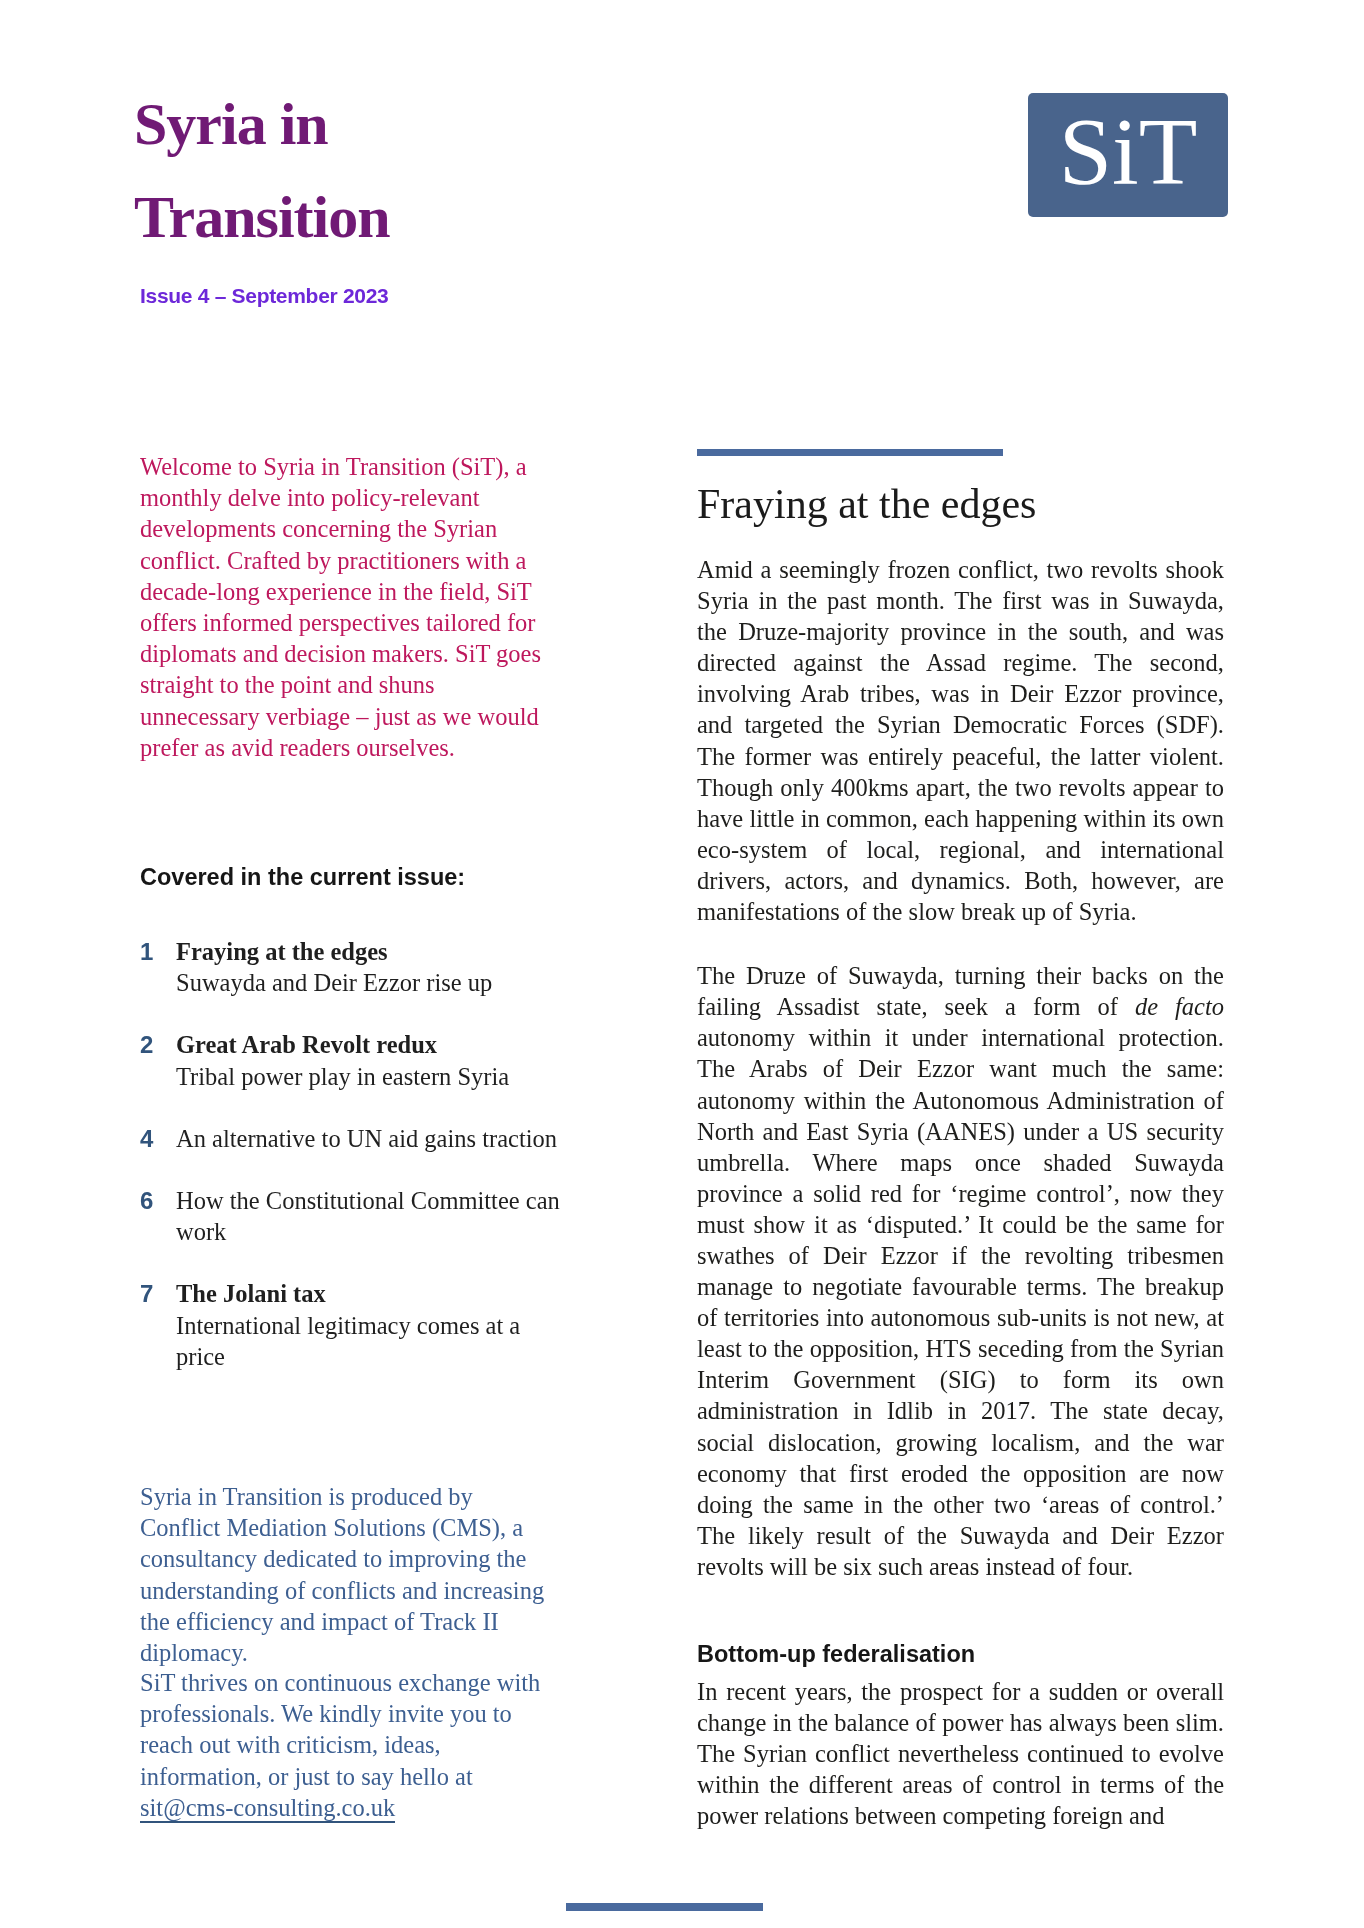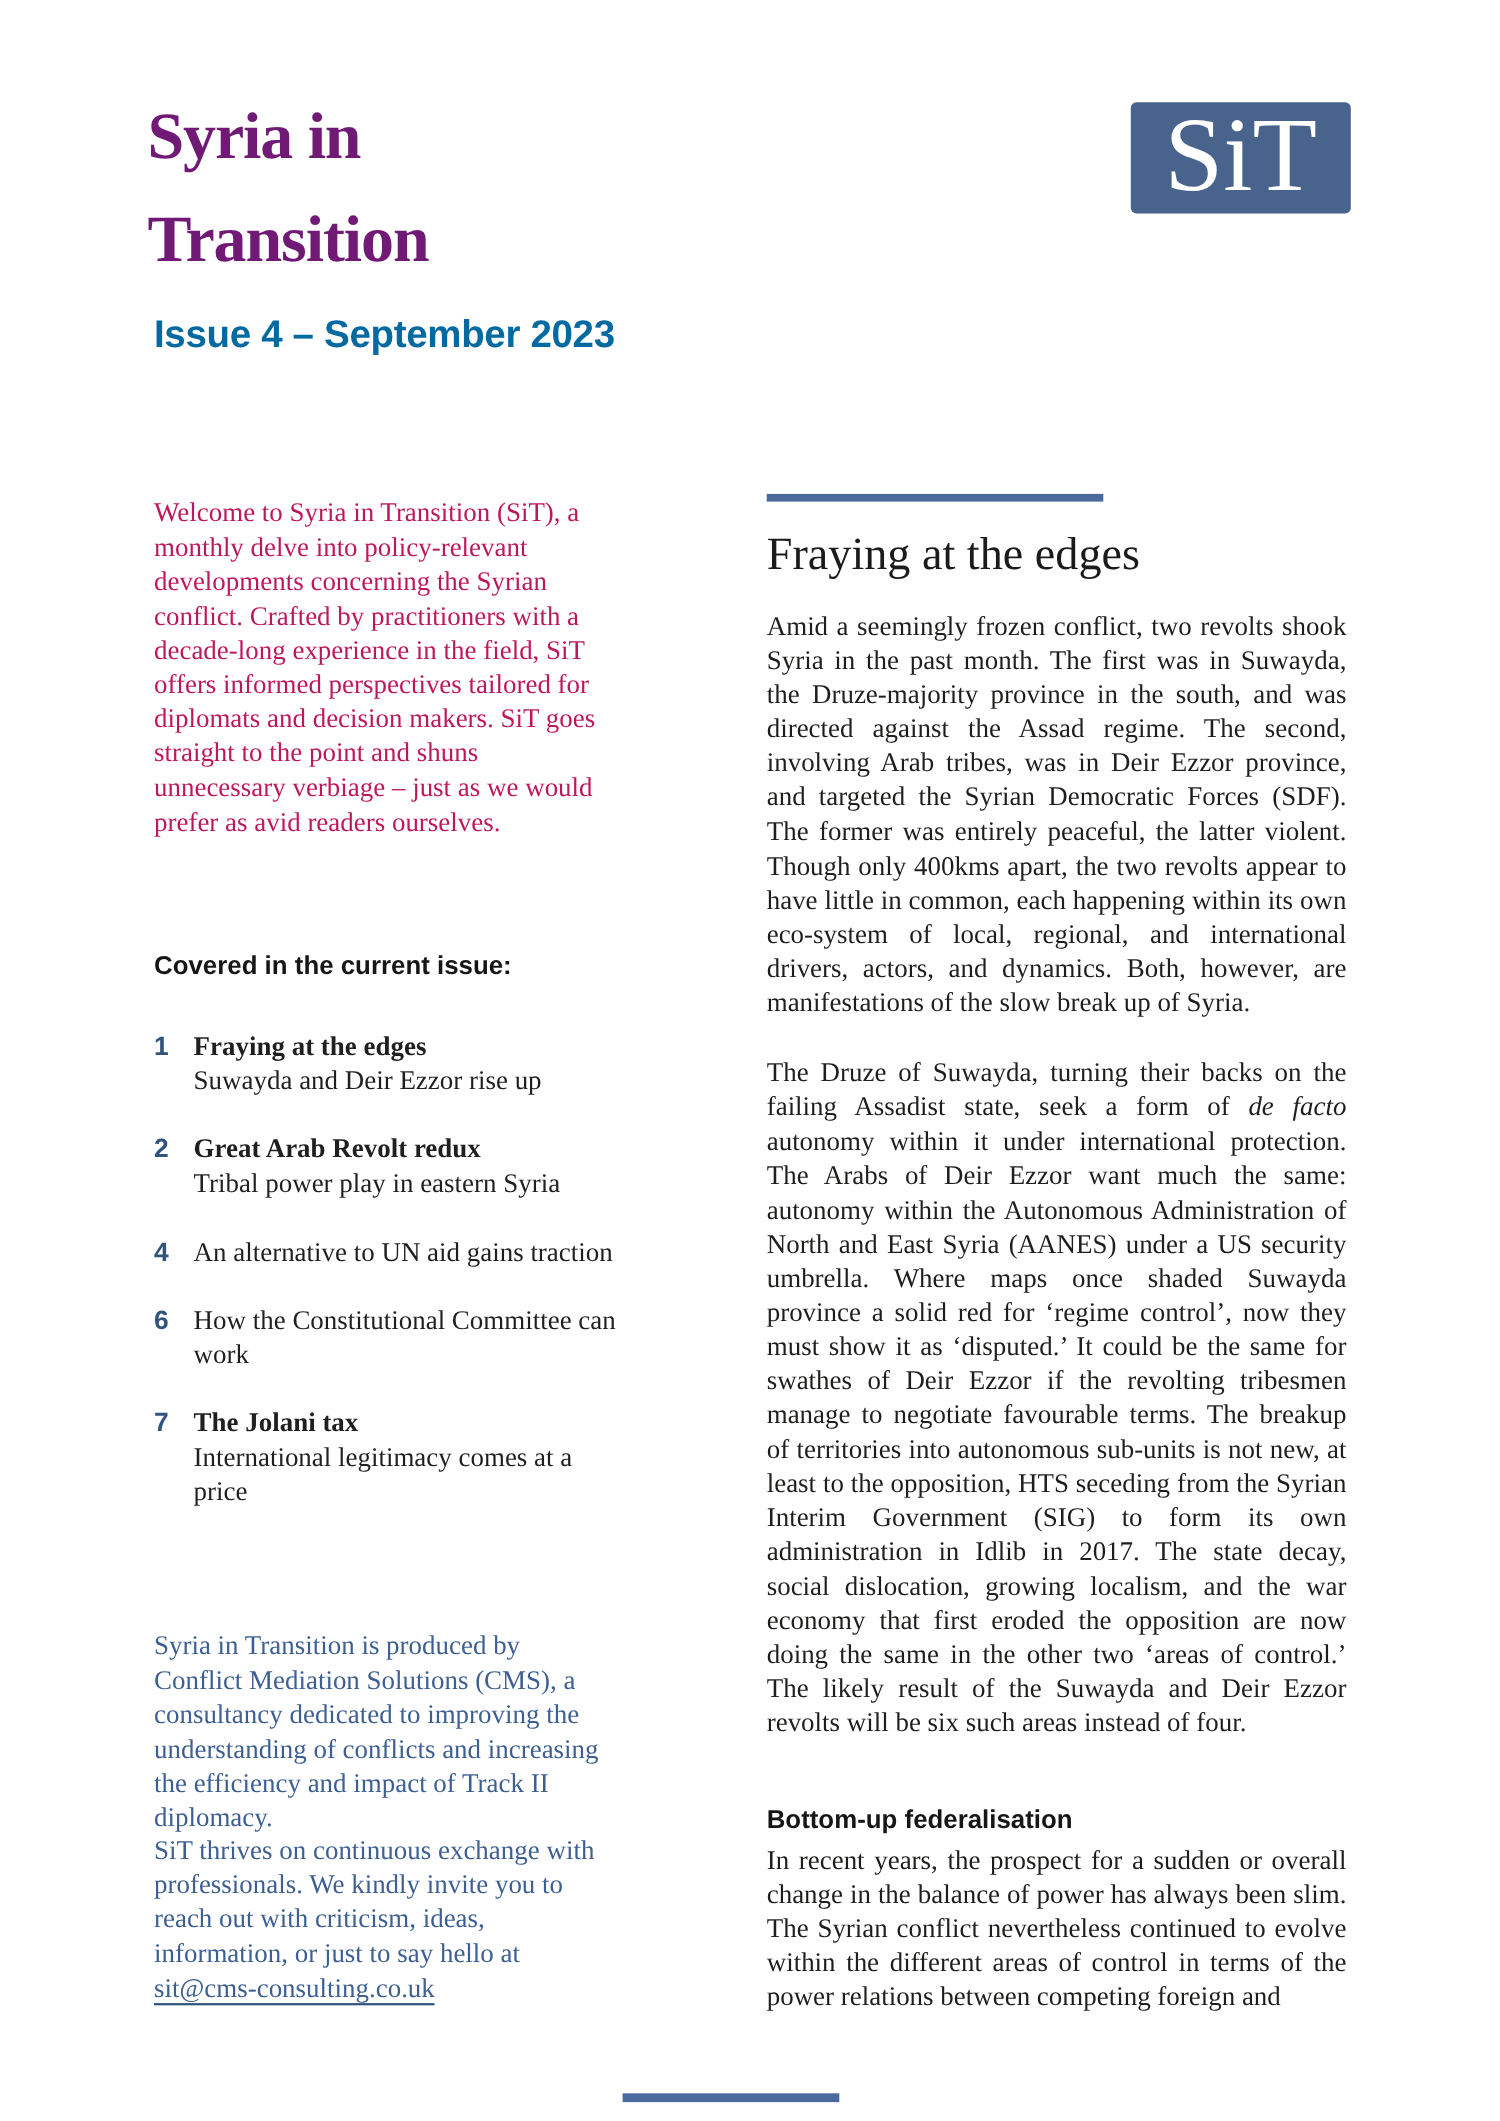--- a/index.html
+++ b/index.html
@@ -17,38 +17,38 @@
     left: 134px; top: 78px;
     font-family: "Liberation Serif", serif;
     font-weight: 700;
     font-size: 60px;
     line-height: 93px;
     color: #701a75;
     letter-spacing: -1px;
   }
   #logo-box {
     left: 1028px; top: 93px;
-    width: 200px; height: 101px;
+    width: 200px; height: 124px;
     background: #49648c;
     border-radius: 5px;
     display: flex; align-items: center; justify-content: center;
   }
   #logo-text {
     font-family: "Liberation Serif", serif;
     font-size: 96px;
     color: #ffffff;
     line-height: 1;
     padding-bottom: 6px;
   }
   #issue-line {
     left: 140px; top: 284px;
     font-family: "Liberation Sans", sans-serif;
     font-weight: 600;
-    font-size: 35px;
-    color: #0369a1;
+    font-size: 21px;
+    color: #6d28d9;
     letter-spacing: -0.3px;
   }
 
   
   .left-col { left: 140px; width: 416px; }
   .body-serif {
     font-size: 24.5px;
     line-height: 31.2px;
     color: #be185d;
   }

